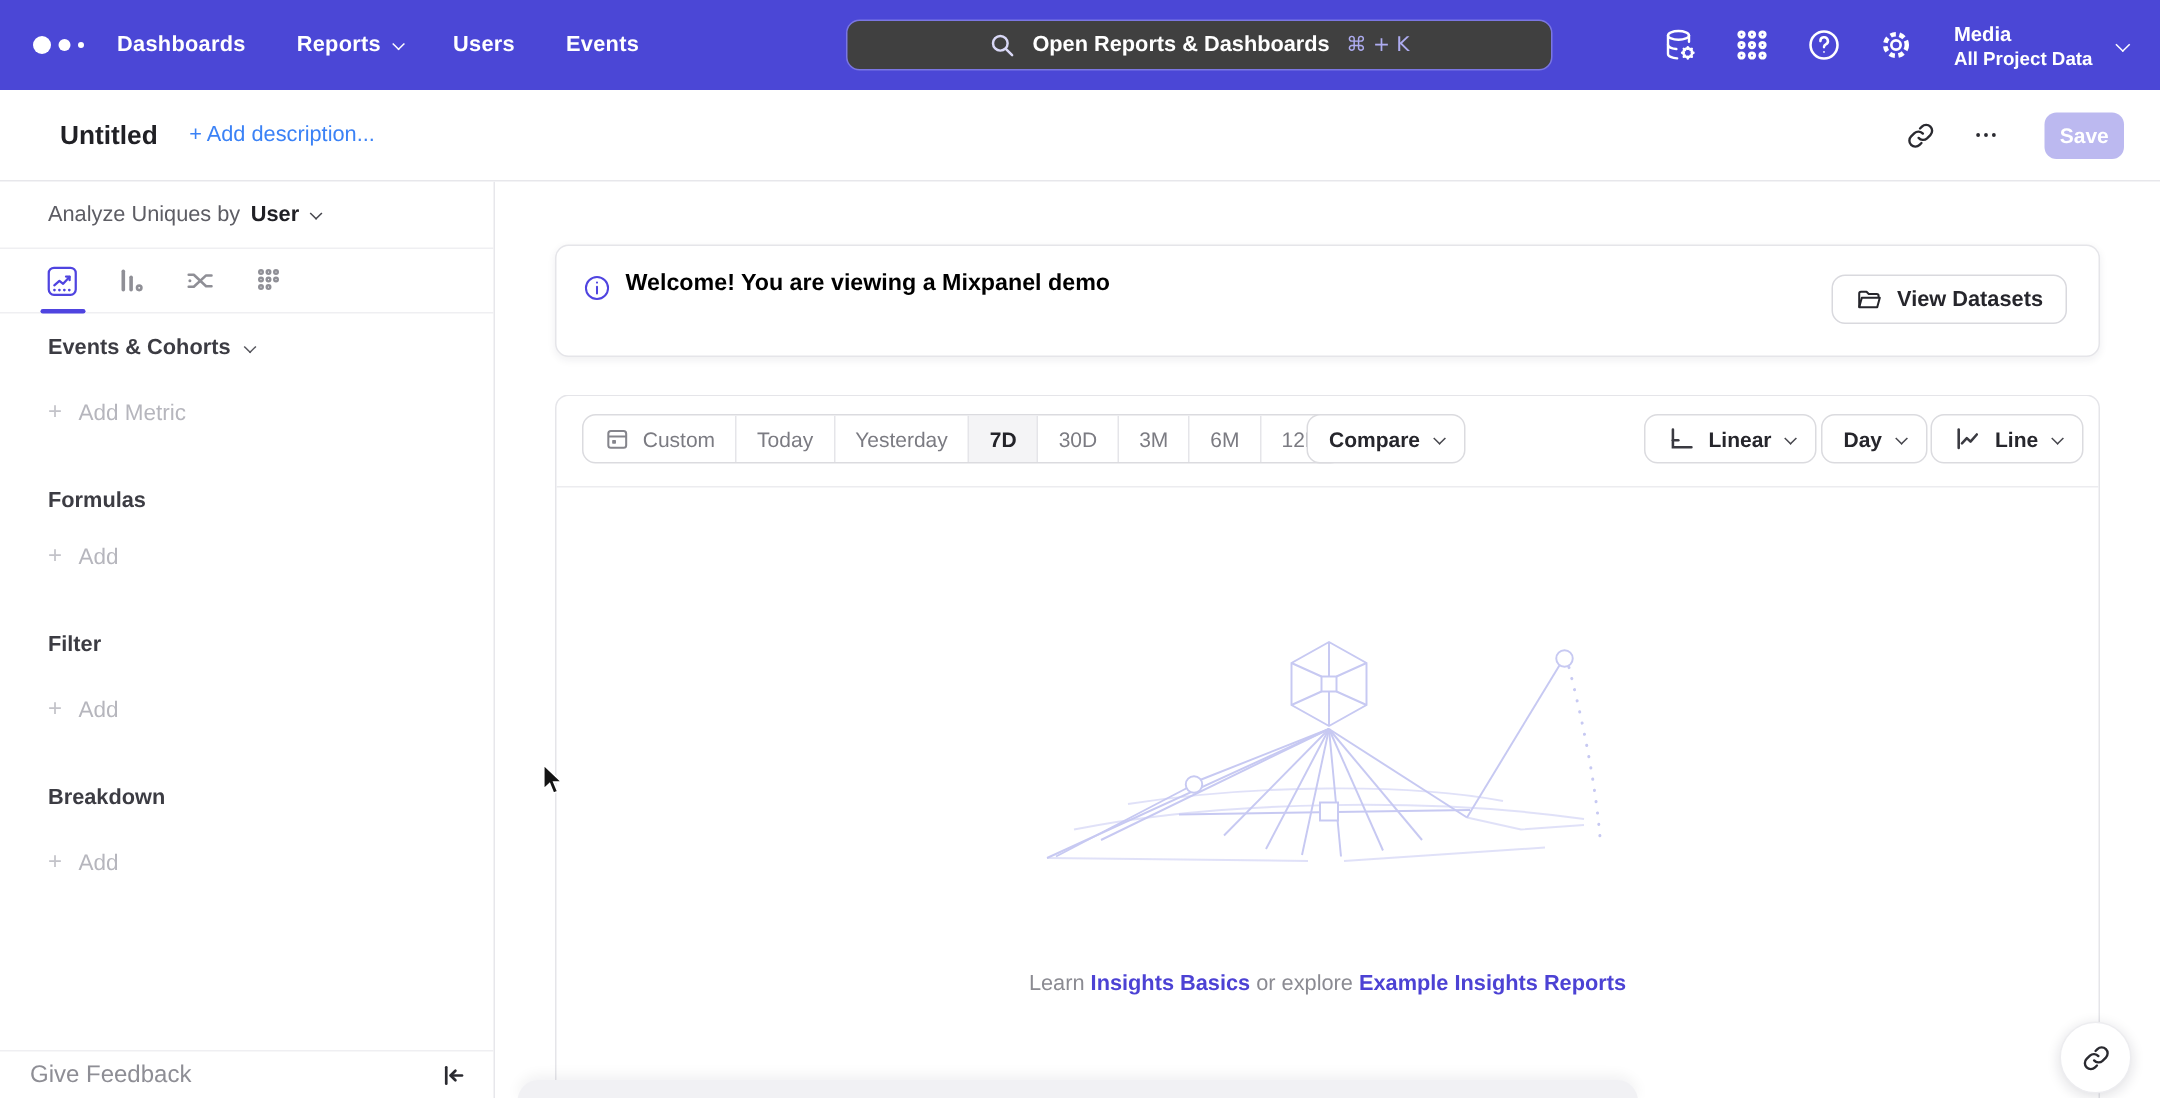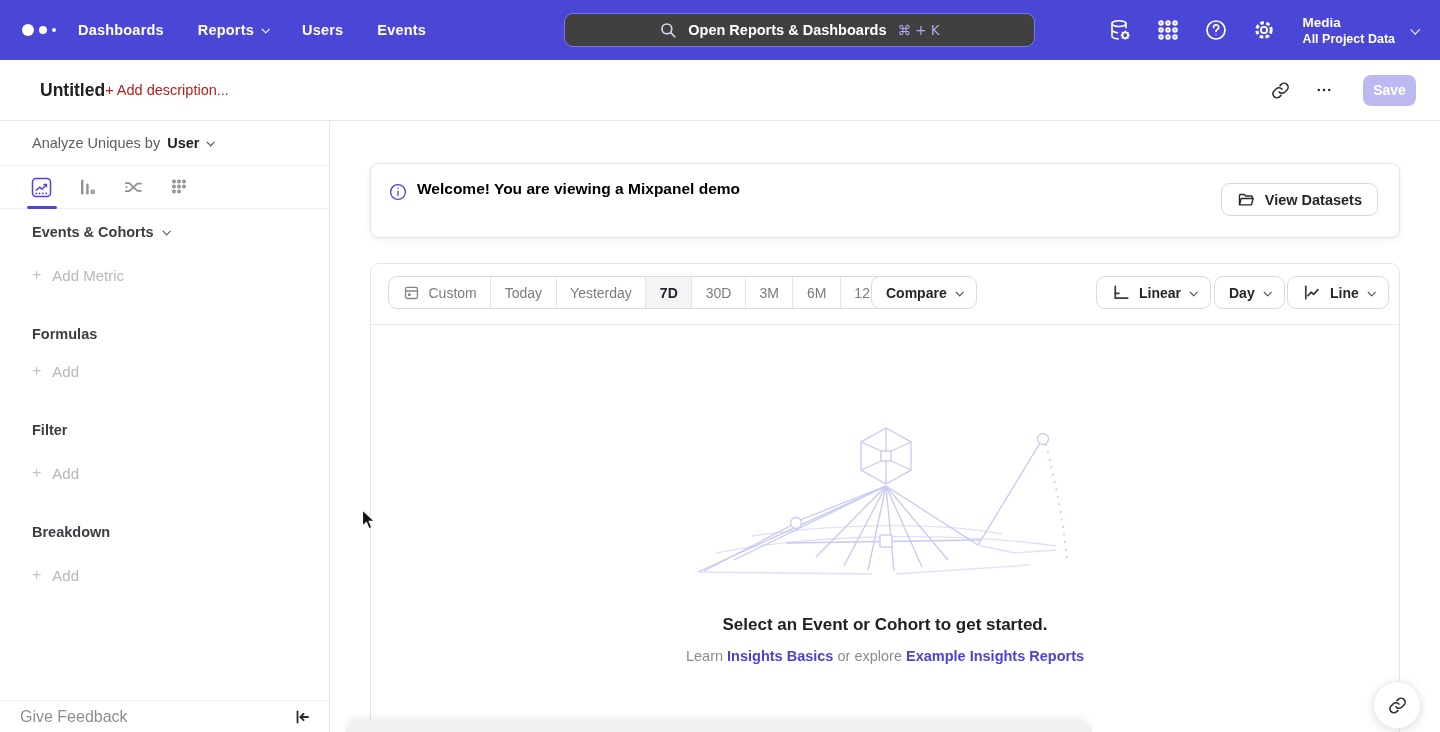--- a/index.html
+++ b/index.html
@@ -31,21 +31,21 @@
   .nav-icon { width:24px; height:24px; color:#fff; cursor:pointer; flex:none; }
   .project { display:flex; align-items:center; gap:16px; margin-left:3px; cursor:pointer; }
   .project-name { font-size:13.5px; font-weight:700; line-height:17px; }
   .project-sub  { font-size:12.5px; font-weight:700; line-height:16px; }
   .project .chev { width:7px; height:7px; }
 
   
   .header2 { position:absolute; left:0; top:60px; width:1440px; height:61px; background:#fff;
     border-bottom:1px solid #e7e7eb; display:flex; align-items:center; z-index:20; }
   .report-title { margin-left:40px; font-size:17.5px; font-weight:700; color:#202025; cursor:text; }
-  .report-desc { font-size:14.5px; color:#b91c1c; cursor:text; }
+  .report-desc { margin-left:21px; font-size:14.5px; color:#3b82f6; cursor:text; }
   .header2-right { position:absolute; right:24px; display:flex; align-items:center; gap:10px; }
   .icon-btn { width:34px; height:34px; display:flex; align-items:center; justify-content:center;
     color:#2a2a30; cursor:pointer; border-radius:8px; }
   .save-btn { width:53px; height:31px; margin-left:12px; border-radius:8px; border:none;
     background:#bcb9f0; color:#fff; font-size:14px; font-weight:700; cursor:default;
     font-family:"Liberation Sans", sans-serif; }
 
   
   .sidebar { position:absolute; left:0; top:121px; width:330px; bottom:0; background:#fff;
     border-right:1px solid #e7e7eb; z-index:10; }
@@ -392,21 +392,20 @@
       <path d="M282 121L318 129L360 126" opacity="0.55"></path>
 
       <path d="M350 21C360 60 368 100 371 138" stroke-dasharray="0.1 7.5" stroke-linecap="round" stroke-width="2"></path>
 
       <circle cx="100" cy="99" r="5.5" fill="#fff"></circle>
       <circle cx="347" cy="15" r="5.5" fill="#fff"></circle>
       <rect x="184" y="111" width="12" height="12" fill="#fff"></rect>
     </g>
   </svg>
 
-  <div class="empty-title">Select an Event or Cohort to get started.</div>
   <div class="empty-links">
     <span>Learn </span><span class="lnk">Insights Basics</span><span> or explore </span><span class="lnk">Example Insights Reports</span>
   </div>
 </div>
 
 <div class="bottom-sheet"></div>
 
 <div class="float-link">
   <svg width="19" height="19" viewBox="0 0 24 24" fill="none" stroke="currentColor" stroke-width="2" stroke-linecap="round">
     <path d="M10.2 13.8a5 5 0 0 0 7.1.4l2.8-2.8a5 5 0 0 0-7.1-7.1l-1.6 1.6"></path>

